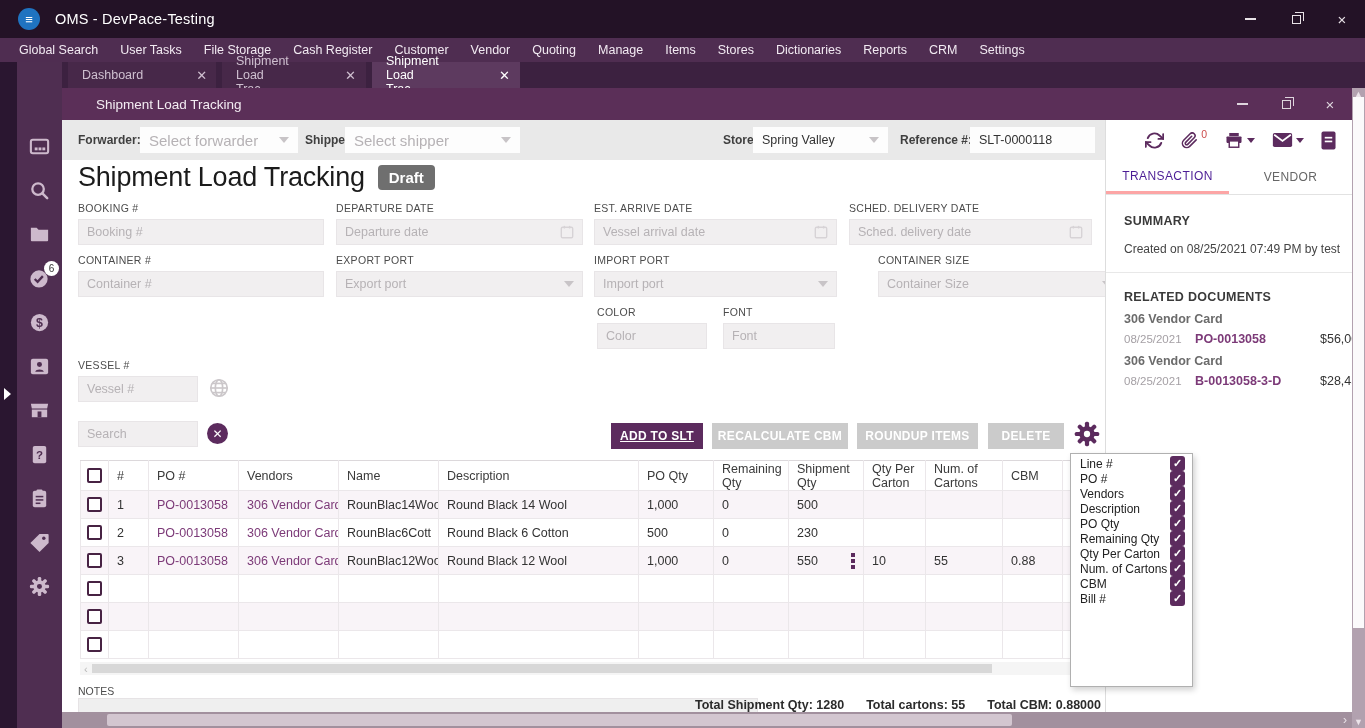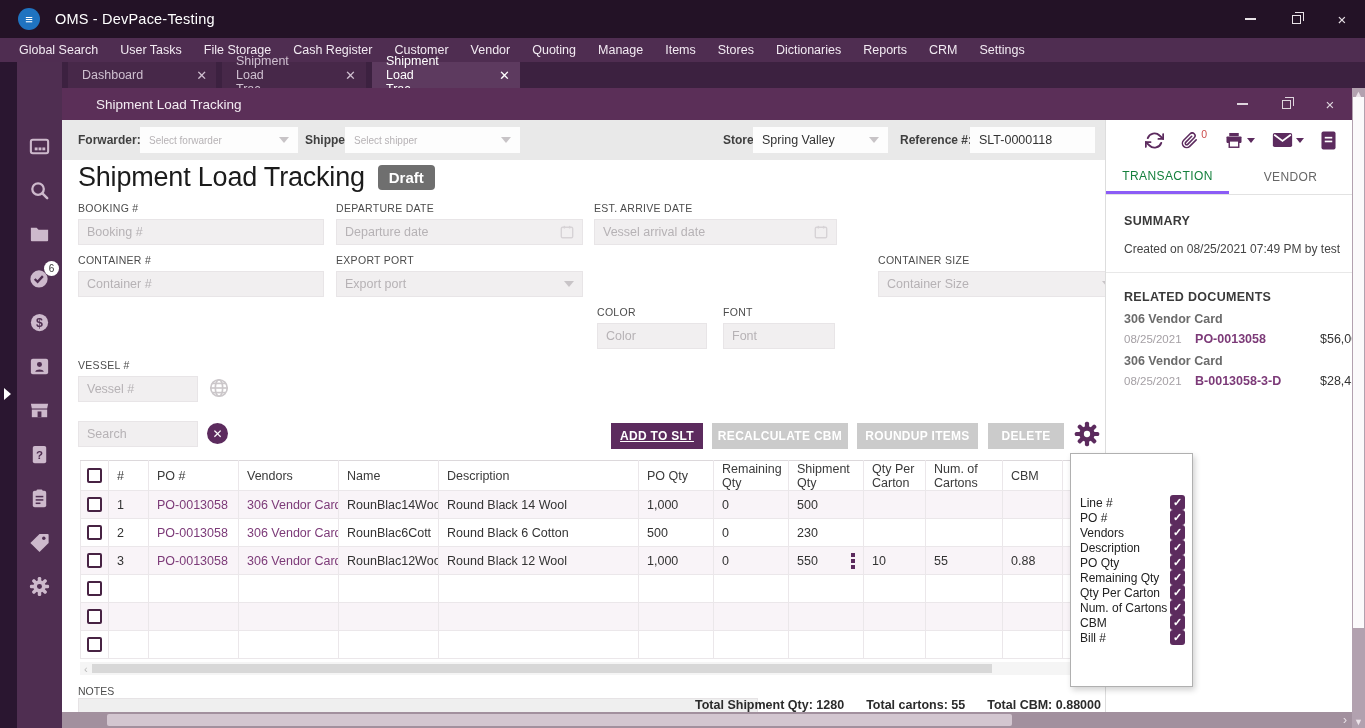--- a/index.html
+++ b/index.html
@@ -38,21 +38,21 @@
   .doc { position:absolute; left:62px; top:88px; width:1290px; height:640px; background:#fff; overflow:hidden; }
   .doc-titlebar { position:absolute; left:0; top:0; width:100%; height:32px; background:#5b2f58; display:flex; align-items:center; color:#f3ecf2; }
   .doc-title { font-size:13.5px; margin-left:34px; }
   .doc-titlebar .win-controls { color:#ded5dd; }
   .doc-titlebar .win-btn { width:44px; }
 
   
   .doc-toolbar { position:absolute; left:0; top:32px; width:1043px; height:40px; background:#e9e9e9; }
   .tb-label { position:absolute; top:0; height:40px; display:flex; align-items:center; font-size:12px; font-weight:bold; color:#3f3f3f; }
   .tb-sel { position:absolute; top:7px; height:26px; background:#fdfdfd; display:flex; align-items:center; padding:0 9px; cursor:pointer; }
-  .tb-sel .ph { font-size:10px; color:#b6b2b5; flex:1; }
+  .tb-sel .ph { font-size:15px; color:#b6b2b5; flex:1; }
   .tb-sel .val { font-size:12.5px; color:#333; flex:1; }
   .caret { width:0; height:0; border-left:5px solid transparent; border-right:5px solid transparent; border-top:6px solid #c8c4c7; }
   .tb-input { position:absolute; top:7px; height:26px; background:#fdfdfd; border:none; font-size:12.5px; color:#333; padding:0 9px; font-family:inherit; }
   .tb-icons { position:absolute; left:1043px; top:32px; width:247px; height:40px; background:#fff; border-left:1px solid #ddd; display:flex; align-items:center; justify-content:flex-end; gap:17px; padding-right:16px; }
   .tbi { position:relative; display:flex; align-items:center; cursor:pointer; gap:3px; }
   .att-badge { color:#cc4b4b; font-size:10.5px; position:relative; top:-6px; }
   .mini-caret { width:0; height:0; border-left:4px solid transparent; border-right:4px solid transparent; border-top:5px solid #5c2b5e; }
 
   
   .heading { position:absolute; left:16px; top:74px; display:flex; align-items:center; gap:13px; }
@@ -100,32 +100,32 @@
 
   
   .doc-hscroll { position:absolute; left:0; top:624px; width:1290px; height:16px; background:#a2909e; display:flex; align-items:center; }
   .doc-hscroll .thumb { margin-left:45px; width:905px; height:12px; background:#d3c6d0; border-radius:2px; }
   .doc-hscroll .arr { margin-left:auto; color:#e8e0e6; font-size:12px; padding-right:5px; }
 
   
   .panel { position:absolute; left:1043px; top:72px; width:247px; height:552px; background:#fff; border-left:1px solid #ddd; overflow:hidden; }
   .p-tabs { position:absolute; left:0; top:0; width:100%; height:35px; display:flex; border-bottom:1px solid #e2e2e2; }
   .p-tab { flex:1; display:flex; align-items:center; justify-content:center; font-size:12px; letter-spacing:.4px; color:#666; cursor:pointer; }
-  .p-tab.active { color:#15803d; border-bottom:3px solid #8b5cf6; }
+  .p-tab.active { color:#4c1d95; border-bottom:3px solid #fca5a5; }
   .p-h { position:absolute; left:18px; font-size:12.5px; font-weight:bold; color:#3a3a3a; letter-spacing:.3px; }
   .p-text { position:absolute; left:18px; font-size:12px; color:#444; white-space:nowrap; }
   .p-div { position:absolute; left:0; width:100%; border-top:1px solid #e8e8e8; }
   .doc-group { position:absolute; left:18px; font-size:12.5px; font-weight:bold; color:#6b6b6b; white-space:nowrap; }
   .doc-row { position:absolute; left:18px; width:400px; font-size:12.5px; white-space:nowrap; }
   .doc-date { color:#a5a0a5; font-size:11.5px; }
   .doc-num { color:#7c3a78; font-weight:600; margin-left:10px; cursor:pointer; }
   .doc-amt { position:absolute; left:196px; top:0; color:#333; }
 
   
-  .chooser { position:absolute; left:1008px; top:365px; width:123px; height:234px; background:#fff; border:1px solid #b0b0b0; box-shadow:2px 3px 6px rgba(0,0,0,.18); z-index:30; display:flex; flex-direction:column; justify-content:center; padding:2px 0; }
+  .chooser { position:absolute; left:1008px; top:365px; width:123px; height:234px; background:#fff; border:1px solid #b0b0b0; box-shadow:2px 3px 6px rgba(0,0,0,.18); z-index:30; display:flex; flex-direction:column; justify-content:flex-start; padding:2px 0; }
   .ch-item { display:flex; align-items:center; padding:0 7px 0 9px; cursor:pointer; }
   .ch-item .lbl { font-size:12px; color:#222; flex:1; white-space:nowrap; }
   .ccb { width:15px; height:15px; background:#5c2b5e; border-radius:3px; color:#fff; font-size:11px; font-weight:bold; line-height:15px; text-align:center; }
 
   
   .vscroll { position:absolute; left:1352px; top:88px; width:13px; height:640px; background:#b2a1af; }
   .vscroll .thumb { position:absolute; left:1px; top:9px; width:11px; height:531px; background:#fbfafb; }
   .vs-arr { position:absolute; left:0; width:13px; text-align:center; color:#ebe3e9; font-size:9px; cursor:pointer; }
 
   .gear-btn { position:absolute; left:1011px; top:332px; width:28px; height:28px; cursor:pointer; }
@@ -368,29 +368,47 @@
       <div class="flabel">EST. ARRIVE DATE</div>
       <div class="fsel">
         <span class="ph">Vessel arrival date</span>
         <svg class="cal-ic" width="14" height="14" viewBox="0 0 16 16">
             <rect x="1.5" y="2.5" width="13" height="12" rx="1.5" fill="none" stroke="#d7d3d6" stroke-width="1.6"></rect>
             <line x1="5" y1="1" x2="5" y2="4" stroke="#d7d3d6" stroke-width="1.6"></line>
             <line x1="11" y1="1" x2="11" y2="4" stroke="#d7d3d6" stroke-width="1.6"></line>
           </svg>
       </div>
     </div>
+    <div class="fgroup" style="left:787px; top:114px; width:243px;">
+      <div class="flabel">SCHED. DELIVERY DATE</div>
+      <div class="fsel">
+        <span class="ph">Sched. delivery date</span>
+        <svg class="cal-ic" width="14" height="14" viewBox="0 0 16 16">
+            <rect x="1.5" y="2.5" width="13" height="12" rx="1.5" fill="none" stroke="#d7d3d6" stroke-width="1.6"></rect>
+            <line x1="5" y1="1" x2="5" y2="4" stroke="#d7d3d6" stroke-width="1.6"></line>
+            <line x1="11" y1="1" x2="11" y2="4" stroke="#d7d3d6" stroke-width="1.6"></line>
+          </svg>
+      </div>
+    </div>
 
     <div class="fgroup" style="left:16px; top:166px; width:246px;">
       <div class="flabel">CONTAINER #</div>
       <input class="inp" placeholder="Container #" style="">
     </div>
     <div class="fgroup" style="left:274px; top:166px; width:247px;">
       <div class="flabel">EXPORT PORT</div>
       <div class="fsel">
         <span class="ph">Export port</span>
+        <span class="caret"></span>
+      </div>
+    </div>
+    <div class="fgroup" style="left:532px; top:166px; width:243px;">
+      <div class="flabel">IMPORT PORT</div>
+      <div class="fsel">
+        <span class="ph">Import port</span>
         <span class="caret"></span>
       </div>
     </div>
     <div class="fgroup" style="left:787px; top:166px; width:243px;margin-left:29px;">
       <div class="flabel">CONTAINER SIZE</div>
       <div class="fsel">
         <span class="ph">Container Size</span>
         <span class="caret"></span>
       </div>
     </div>

